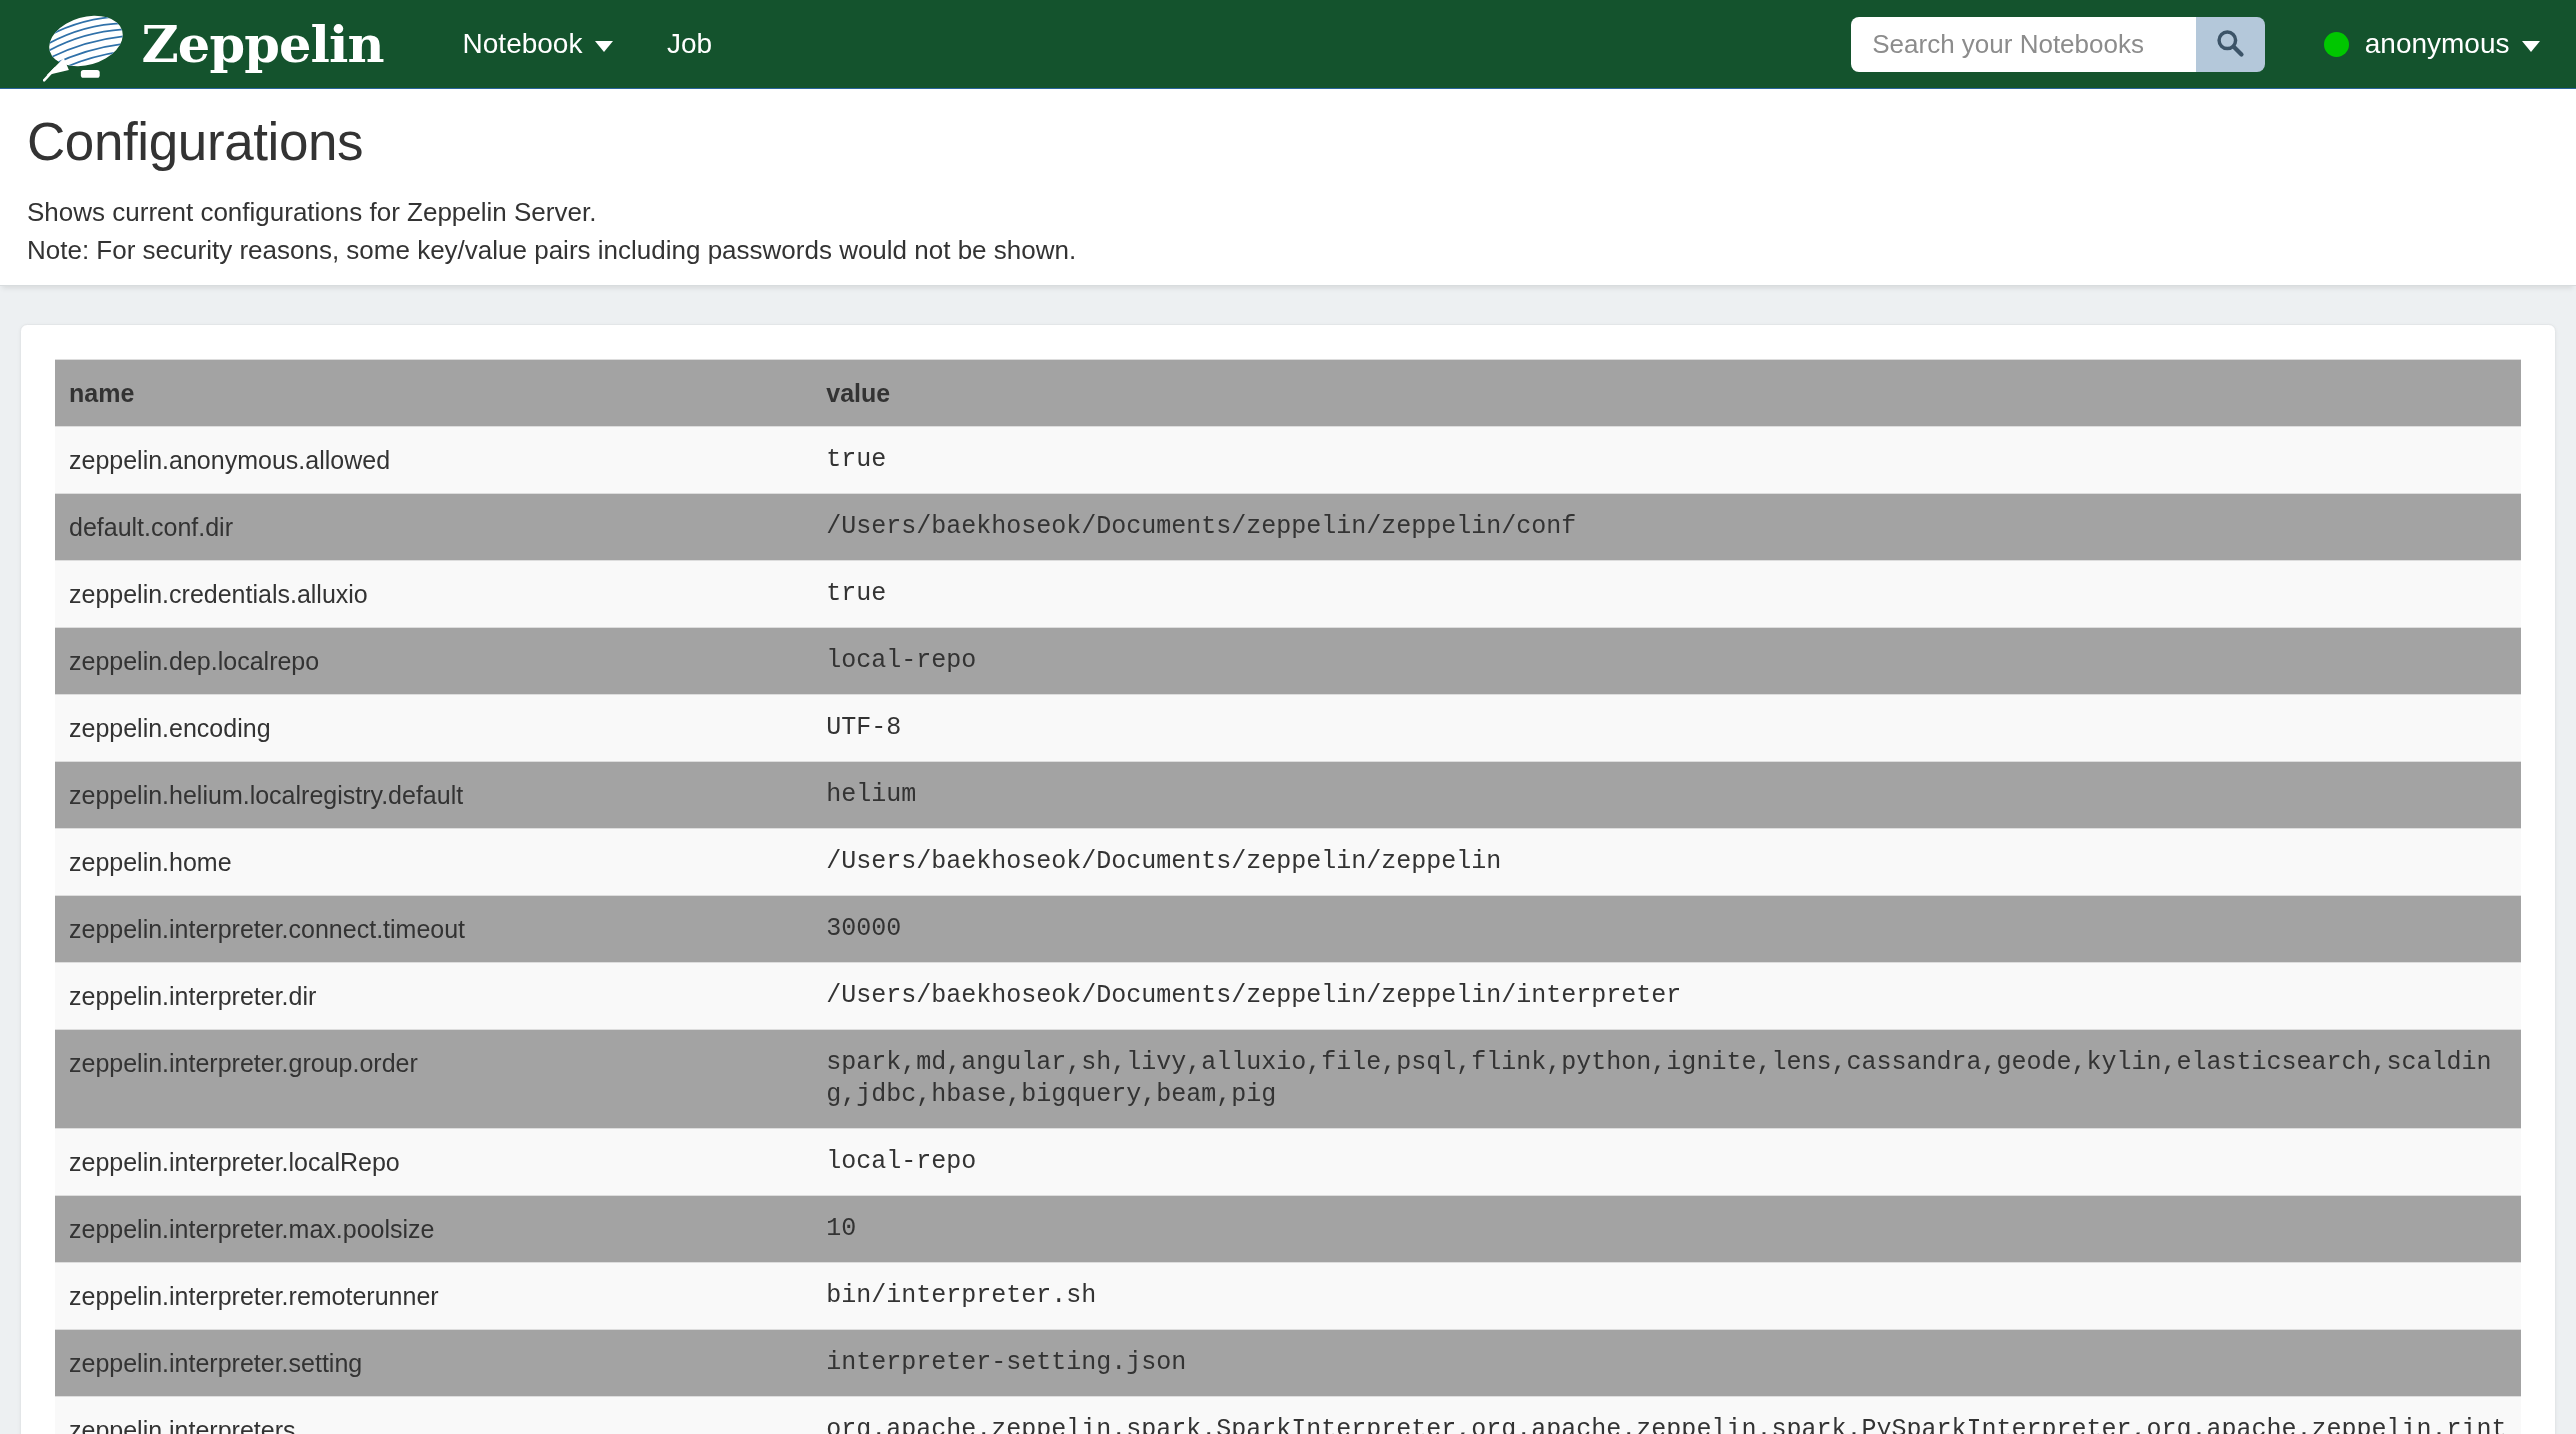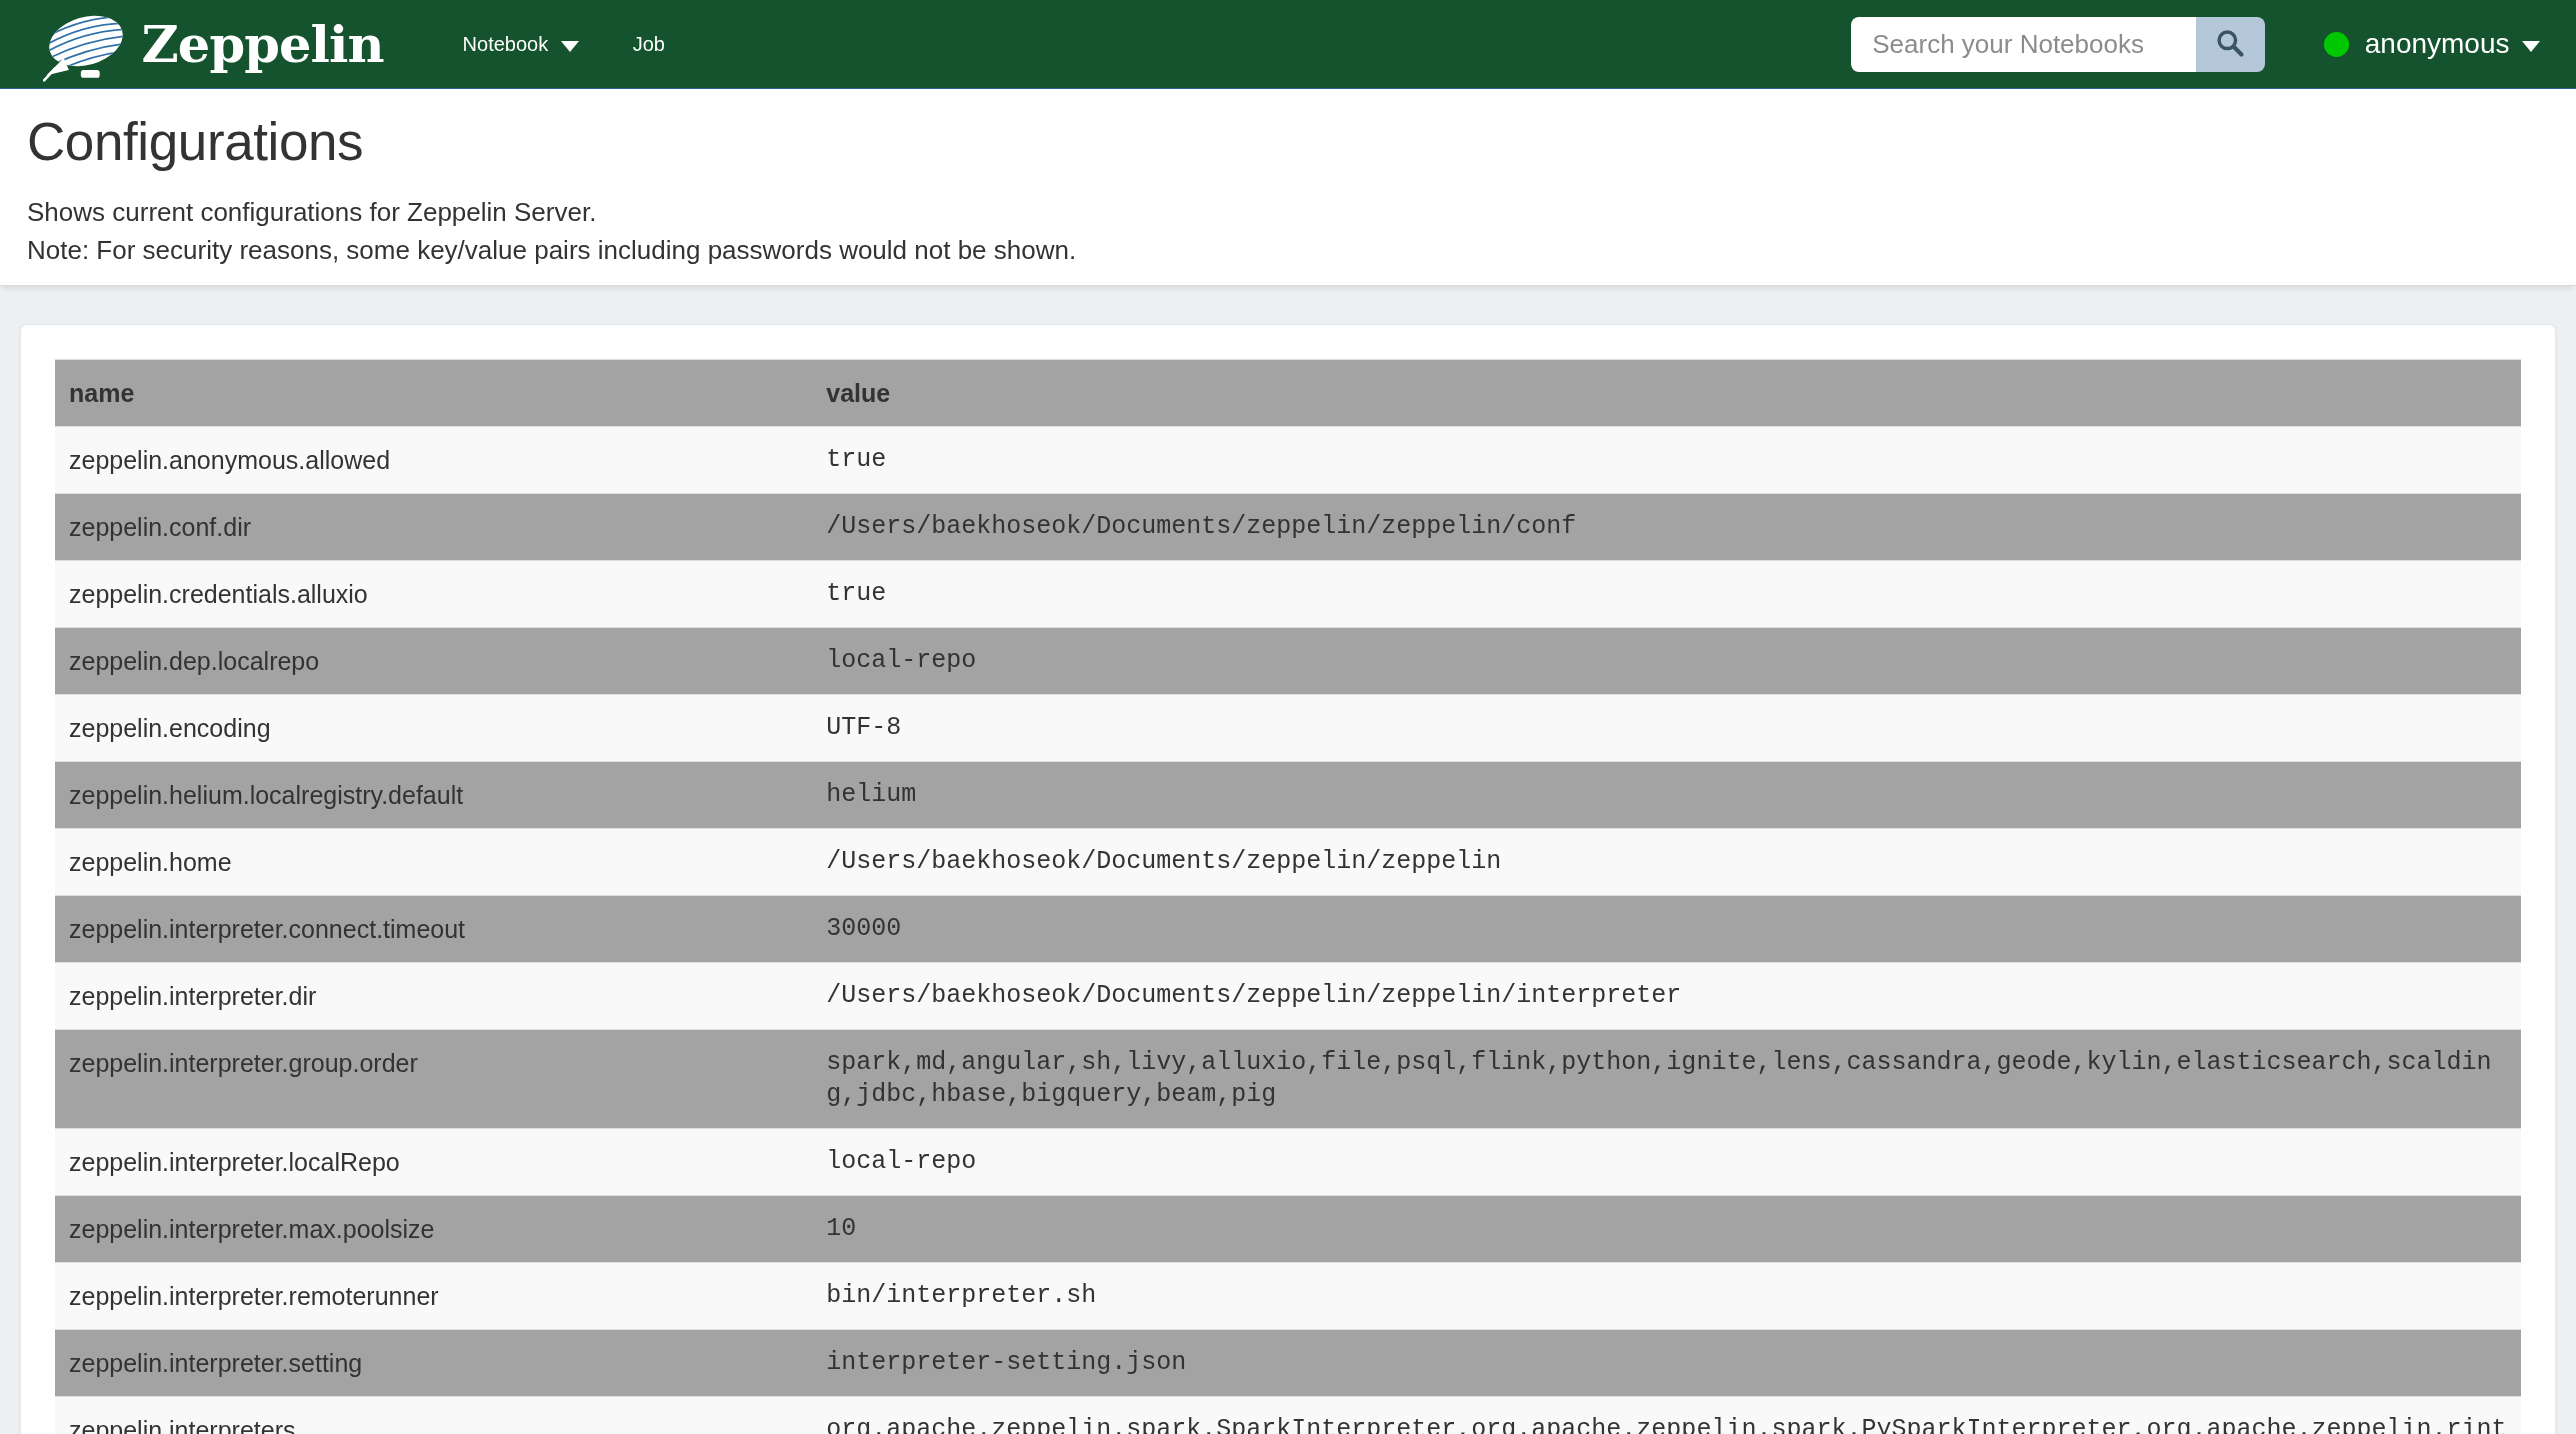--- a/index.html
+++ b/index.html
@@ -19,21 +19,21 @@
     border-bottom: 0.9px solid #2a649a;
   }
   .brand { display: flex; align-items: center; gap: 12.5px; cursor: pointer; }
   .brand-icon { width: 86px; height: 77px; margin-top: 1.8px; }
   .brand-text {
     font-family: "DejaVu Serif", "Liberation Serif", serif;
     font-weight: bold; font-size: 51px; color: #fff; letter-spacing: -0.9px;
   }
   .nav-links { display: flex; align-items: center; margin-left: 52px; height: 100%; }
   .nav-link {
-    color: #fff; font-size: 20px; display: flex; align-items: center;
+    color: #fff; font-size: 28px; display: flex; align-items: center;
     height: 100%; padding: 0 27px; cursor: pointer; text-decoration: none;
   }
   .caret {
     display: inline-block; width: 0; height: 0; margin-left: 12.5px; margin-top: 5.4px;
     border-left: 9.8px solid transparent; border-right: 9.8px solid transparent;
     border-top: 11.6px solid #fff;
   }
   .nav-right { margin-left: auto; display: flex; align-items: center; }
   .search-group { display: flex; height: 55px; border-radius: 8px; overflow: hidden; }
   .search-input {
@@ -157,21 +157,21 @@
           <th>name</th>
           <th>value</th>
         </tr>
       </thead>
       <tbody>
         <tr>
           <td>zeppelin.anonymous.allowed</td>
           <td class="value-cell">true</td>
         </tr>
         <tr>
-          <td>zeppelin.conf.dir</td>
+          <td>default.conf.dir</td>
           <td class="value-cell">/Users/baekhoseok/Documents/zeppelin/zeppelin/conf</td>
         </tr>
         <tr>
           <td>zeppelin.credentials.alluxio</td>
           <td class="value-cell">true</td>
         </tr>
         <tr>
           <td>zeppelin.dep.localrepo</td>
           <td class="value-cell">local-repo</td>
         </tr>

